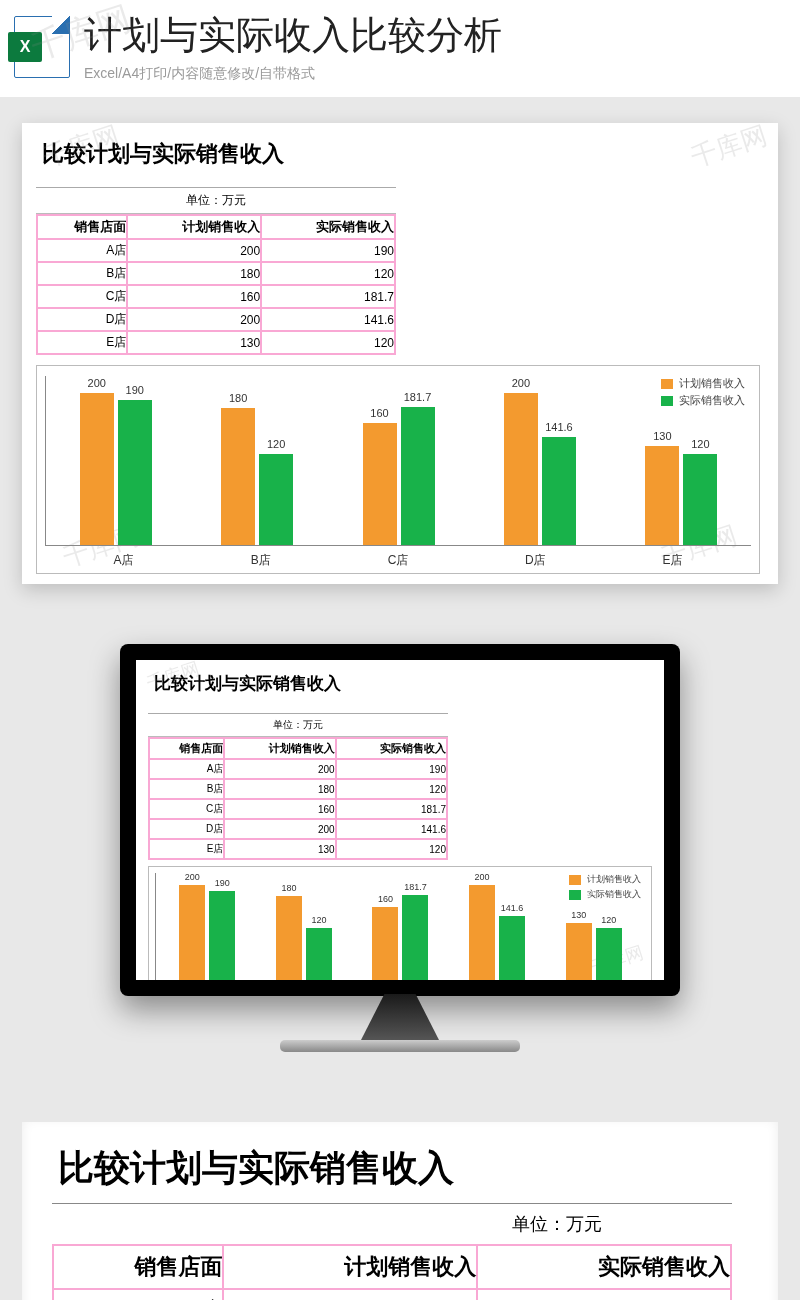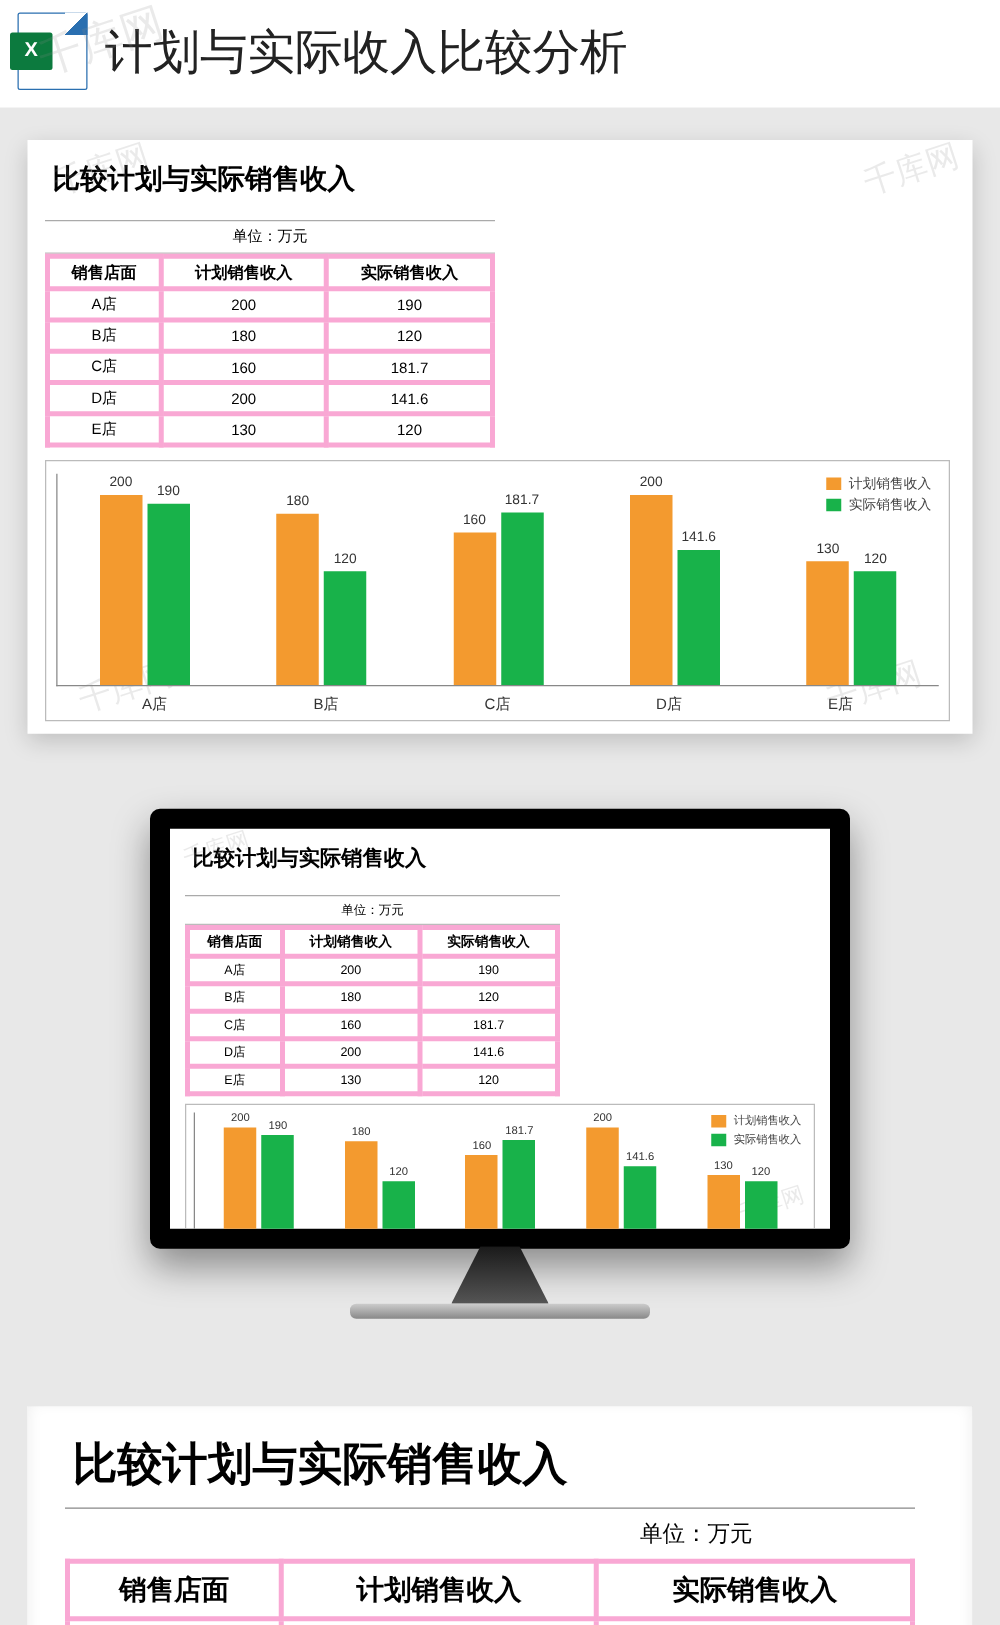--- a/index.html
+++ b/index.html
@@ -91,22 +91,22 @@
     padding:4px 0;
     border-bottom:1px solid #bbb;
   }
   table.data {
     border-collapse:collapse;
     font-size:12px;
     width: 360px;
     margin-top:0;
   }
   table.data th, table.data td {
-    border:4px solid #f9a8d4;
-    text-align:center;
+    border:2px solid #f9a8d4;
+    text-align:right;
     padding:2px 0;
   }
   table.data th {
     font-weight:700;
     font-family: SimHei,"Microsoft YaHei",sans-serif;
     font-size:13px;
   }
   
   .chart-wrap {
     border:1px solid #bbb;
@@ -238,20 +238,21 @@
 <body>
 
 <div class="header">
   <div class="excel-icon">
     <div class="page"></div>
     <div class="fold"></div>
     <div class="badge">X</div>
   </div>
   <div class="header-txt">
     <div class="header-title">计划与实际收入比较分析</div>
+    <div class="header-sub">Excel/A4打印/内容随意修改/自带格式</div>
   </div>
 </div>
 
 <div class="stage">
 
   <div class="sheet main" id="mainSheet">
     <span class="wm" style="top:6px;left:20px">千库网</span>
     <span class="wm" style="top:6px;right:10px">千库网</span>
     <span class="wm" style="bottom:20px;left:40px">千库网</span>
     <span class="wm" style="bottom:20px;right:40px">千库网</span>

